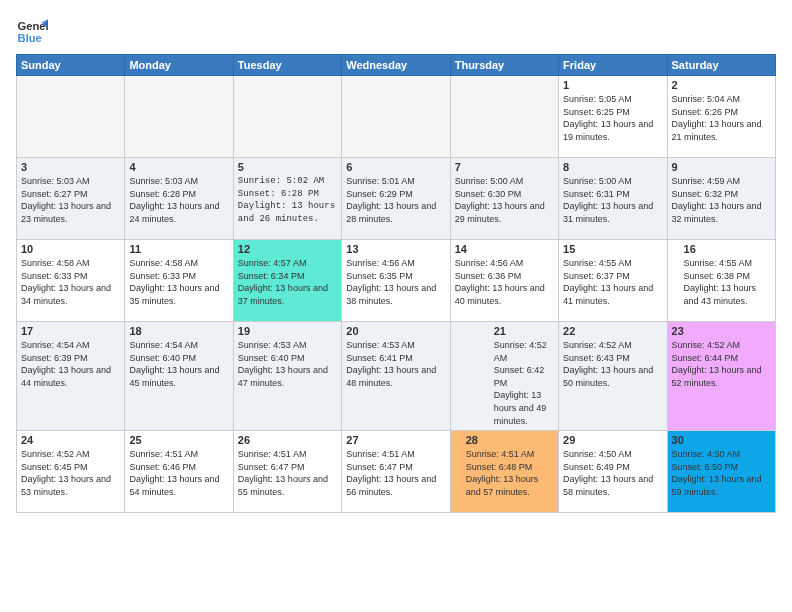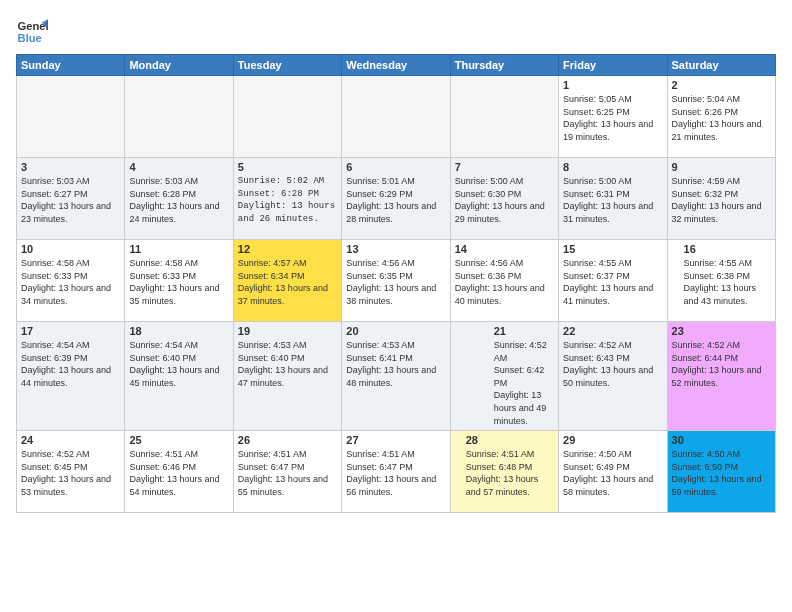--- a/index.html
+++ b/index.html
@@ -193,21 +193,21 @@
             <div class="day-info" style="white-space: pre-line;">Sunrise: 4:58 AM
 Sunset: 6:33 PM
 Daylight: 13 hours and 34 minutes.</div>
           </td>
           <td style="background: rgb(255, 255, 255);">
             <span class="day-num">11</span>
             <div class="day-info" style="white-space: pre-line;">Sunrise: 4:58 AM
 Sunset: 6:33 PM
 Daylight: 13 hours and 35 minutes.</div>
           </td>
-          <td style="background: #fde047; margin-top: 24px;">
+          <td style="background: #5eead4; margin-top: 24px;">
             <span class="day-num">12</span>
             <div class="day-info" style="white-space: pre-line;">Sunrise: 4:57 AM
 Sunset: 6:34 PM
 Daylight: 13 hours and 37 minutes.</div>
           </td>
           <td style="background: rgb(255, 255, 255);">
             <span class="day-num">13</span>
             <div class="day-info" style="white-space: pre-line;">Sunrise: 4:56 AM
 Sunset: 6:35 PM
 Daylight: 13 hours and 38 minutes.</div>
@@ -293,21 +293,21 @@
             <div class="day-info" style="white-space: pre-line;">Sunrise: 4:51 AM
 Sunset: 6:47 PM
 Daylight: 13 hours and 55 minutes.</div>
           </td>
           <td style="background: rgb(255, 255, 255); margin-top: 48px;">
             <span class="day-num">27</span>
             <div class="day-info" style="white-space: pre-line;">Sunrise: 4:51 AM
 Sunset: 6:47 PM
 Daylight: 13 hours and 56 minutes.</div>
           </td>
-          <td style="background: #fef9c3; padding-left: 15px;">
+          <td style="background: #fdba74; padding-left: 15px;">
             <span class="day-num">28</span>
             <div class="day-info" style="white-space: pre-line;">Sunrise: 4:51 AM
 Sunset: 6:48 PM
 Daylight: 13 hours and 57 minutes.</div>
           </td>
           <td style="background: rgb(255, 255, 255);">
             <span class="day-num">29</span>
             <div class="day-info" style="white-space: pre-line;">Sunrise: 4:50 AM
 Sunset: 6:49 PM
 Daylight: 13 hours and 58 minutes.</div>

